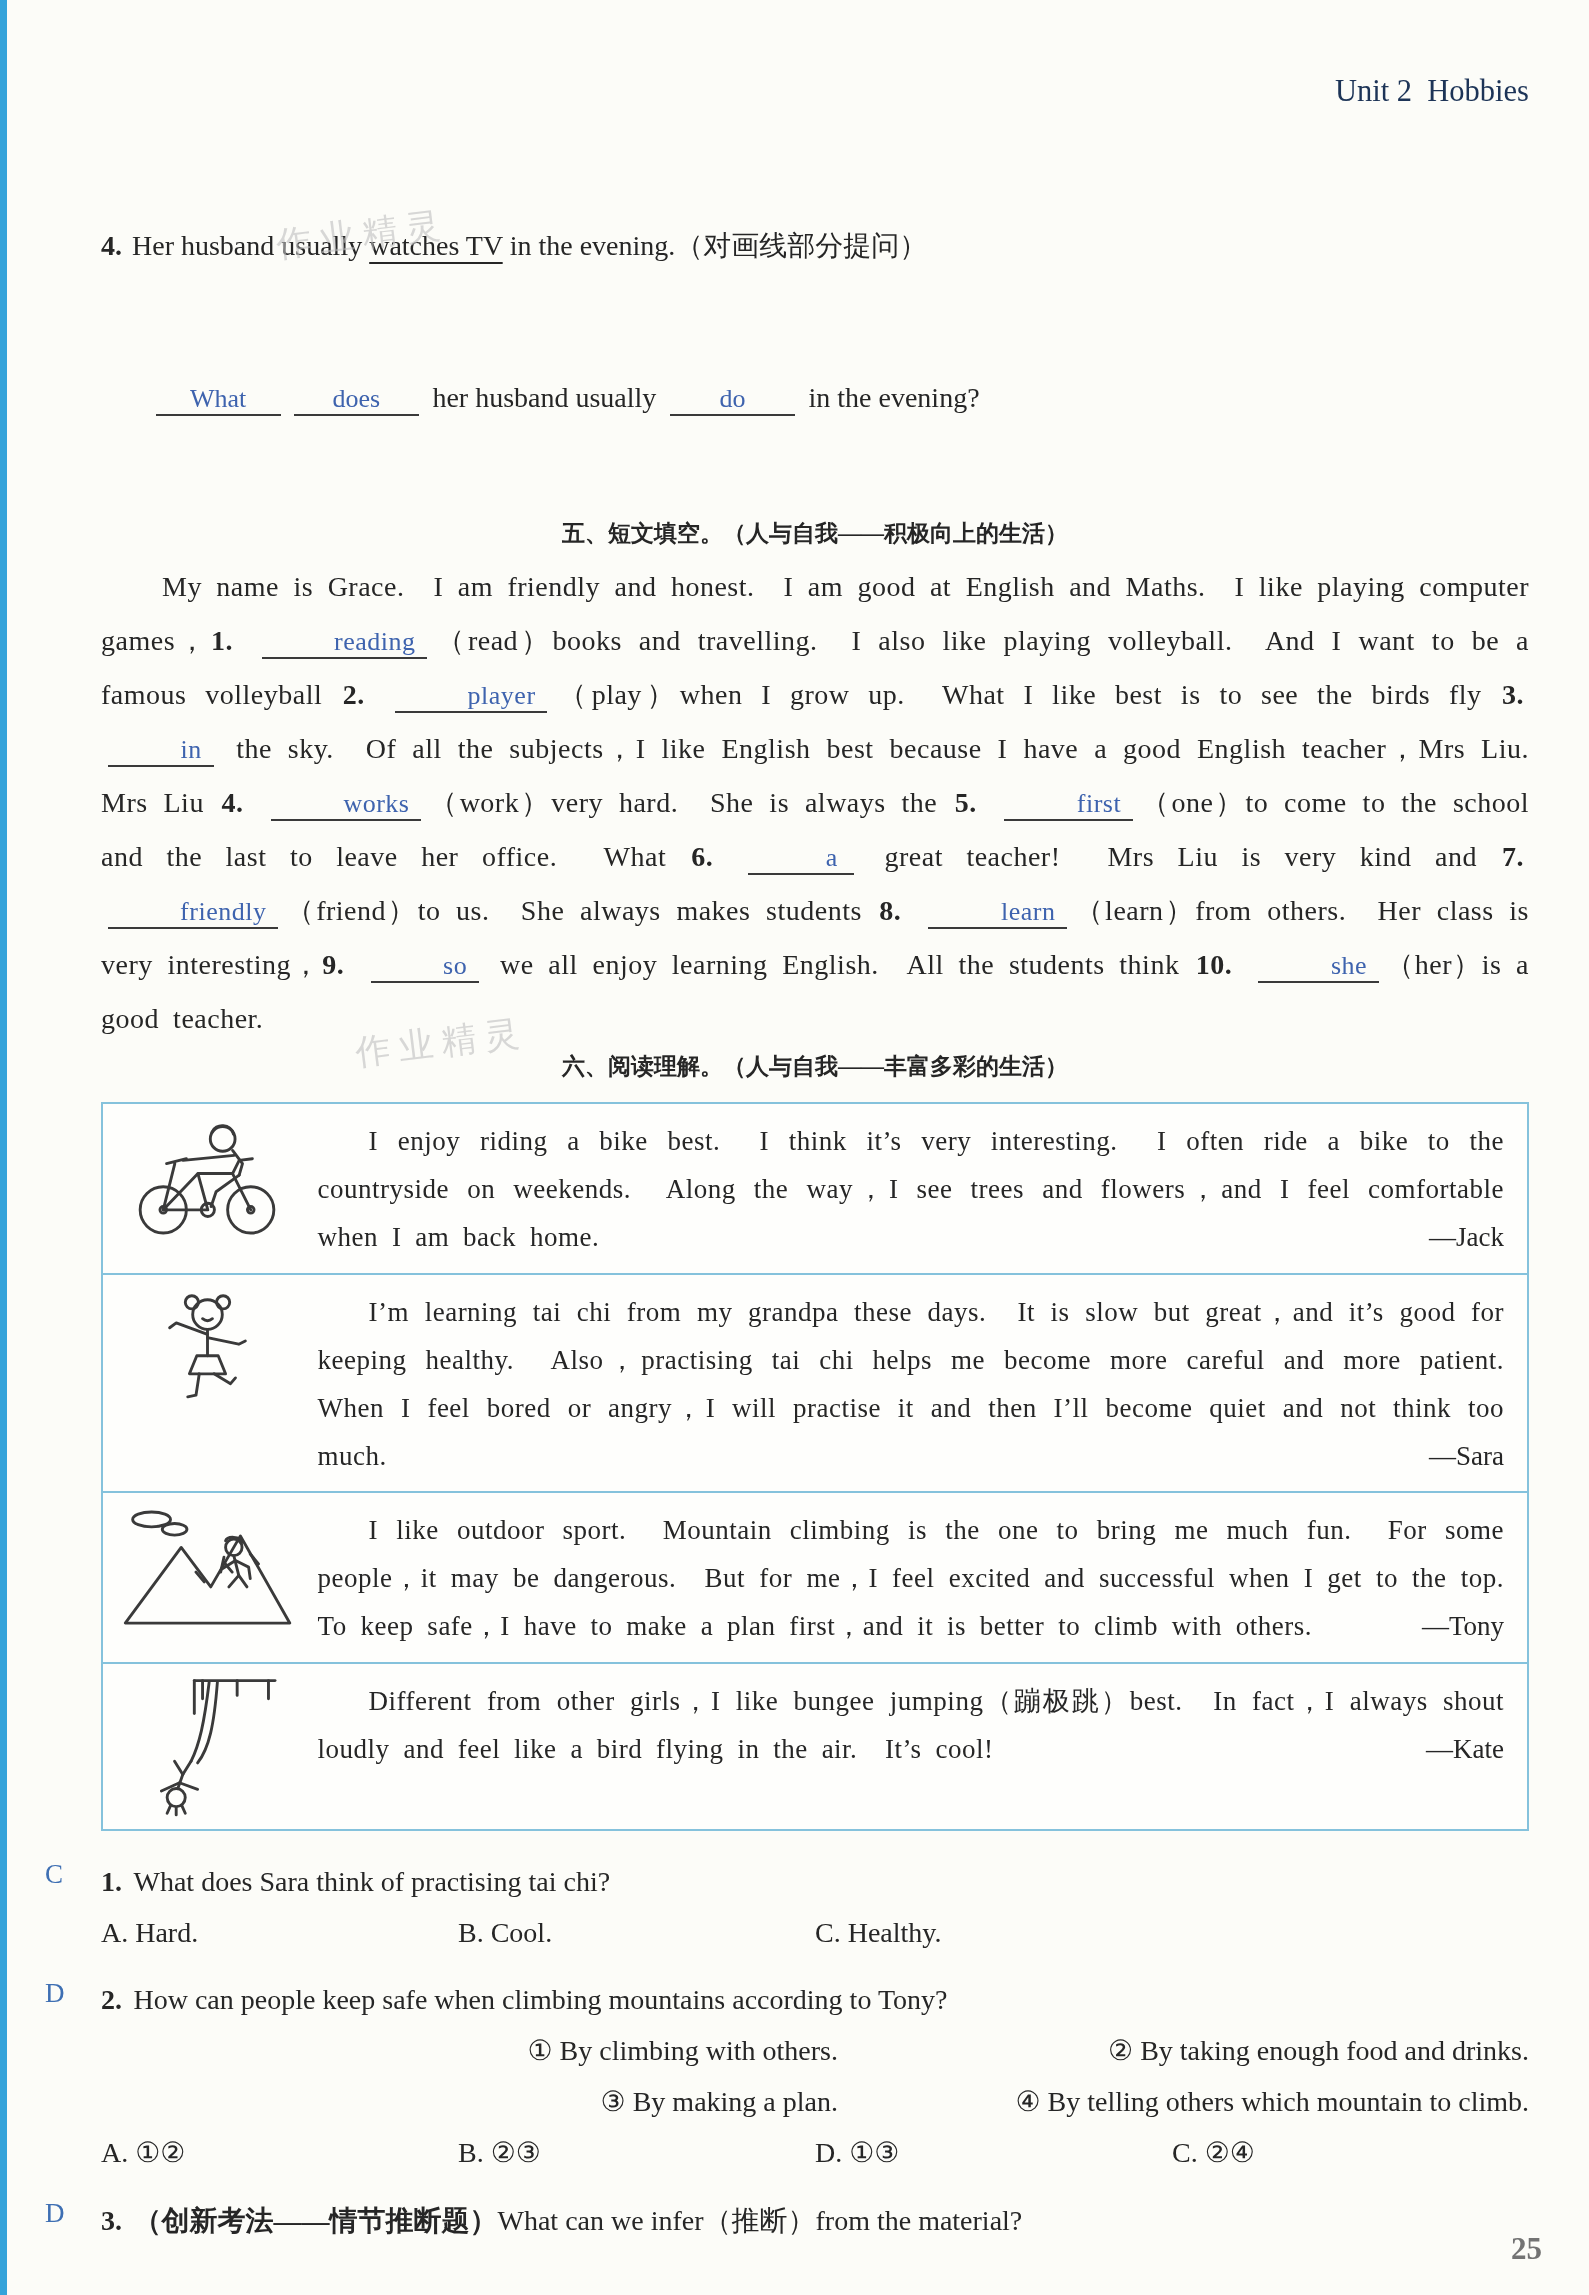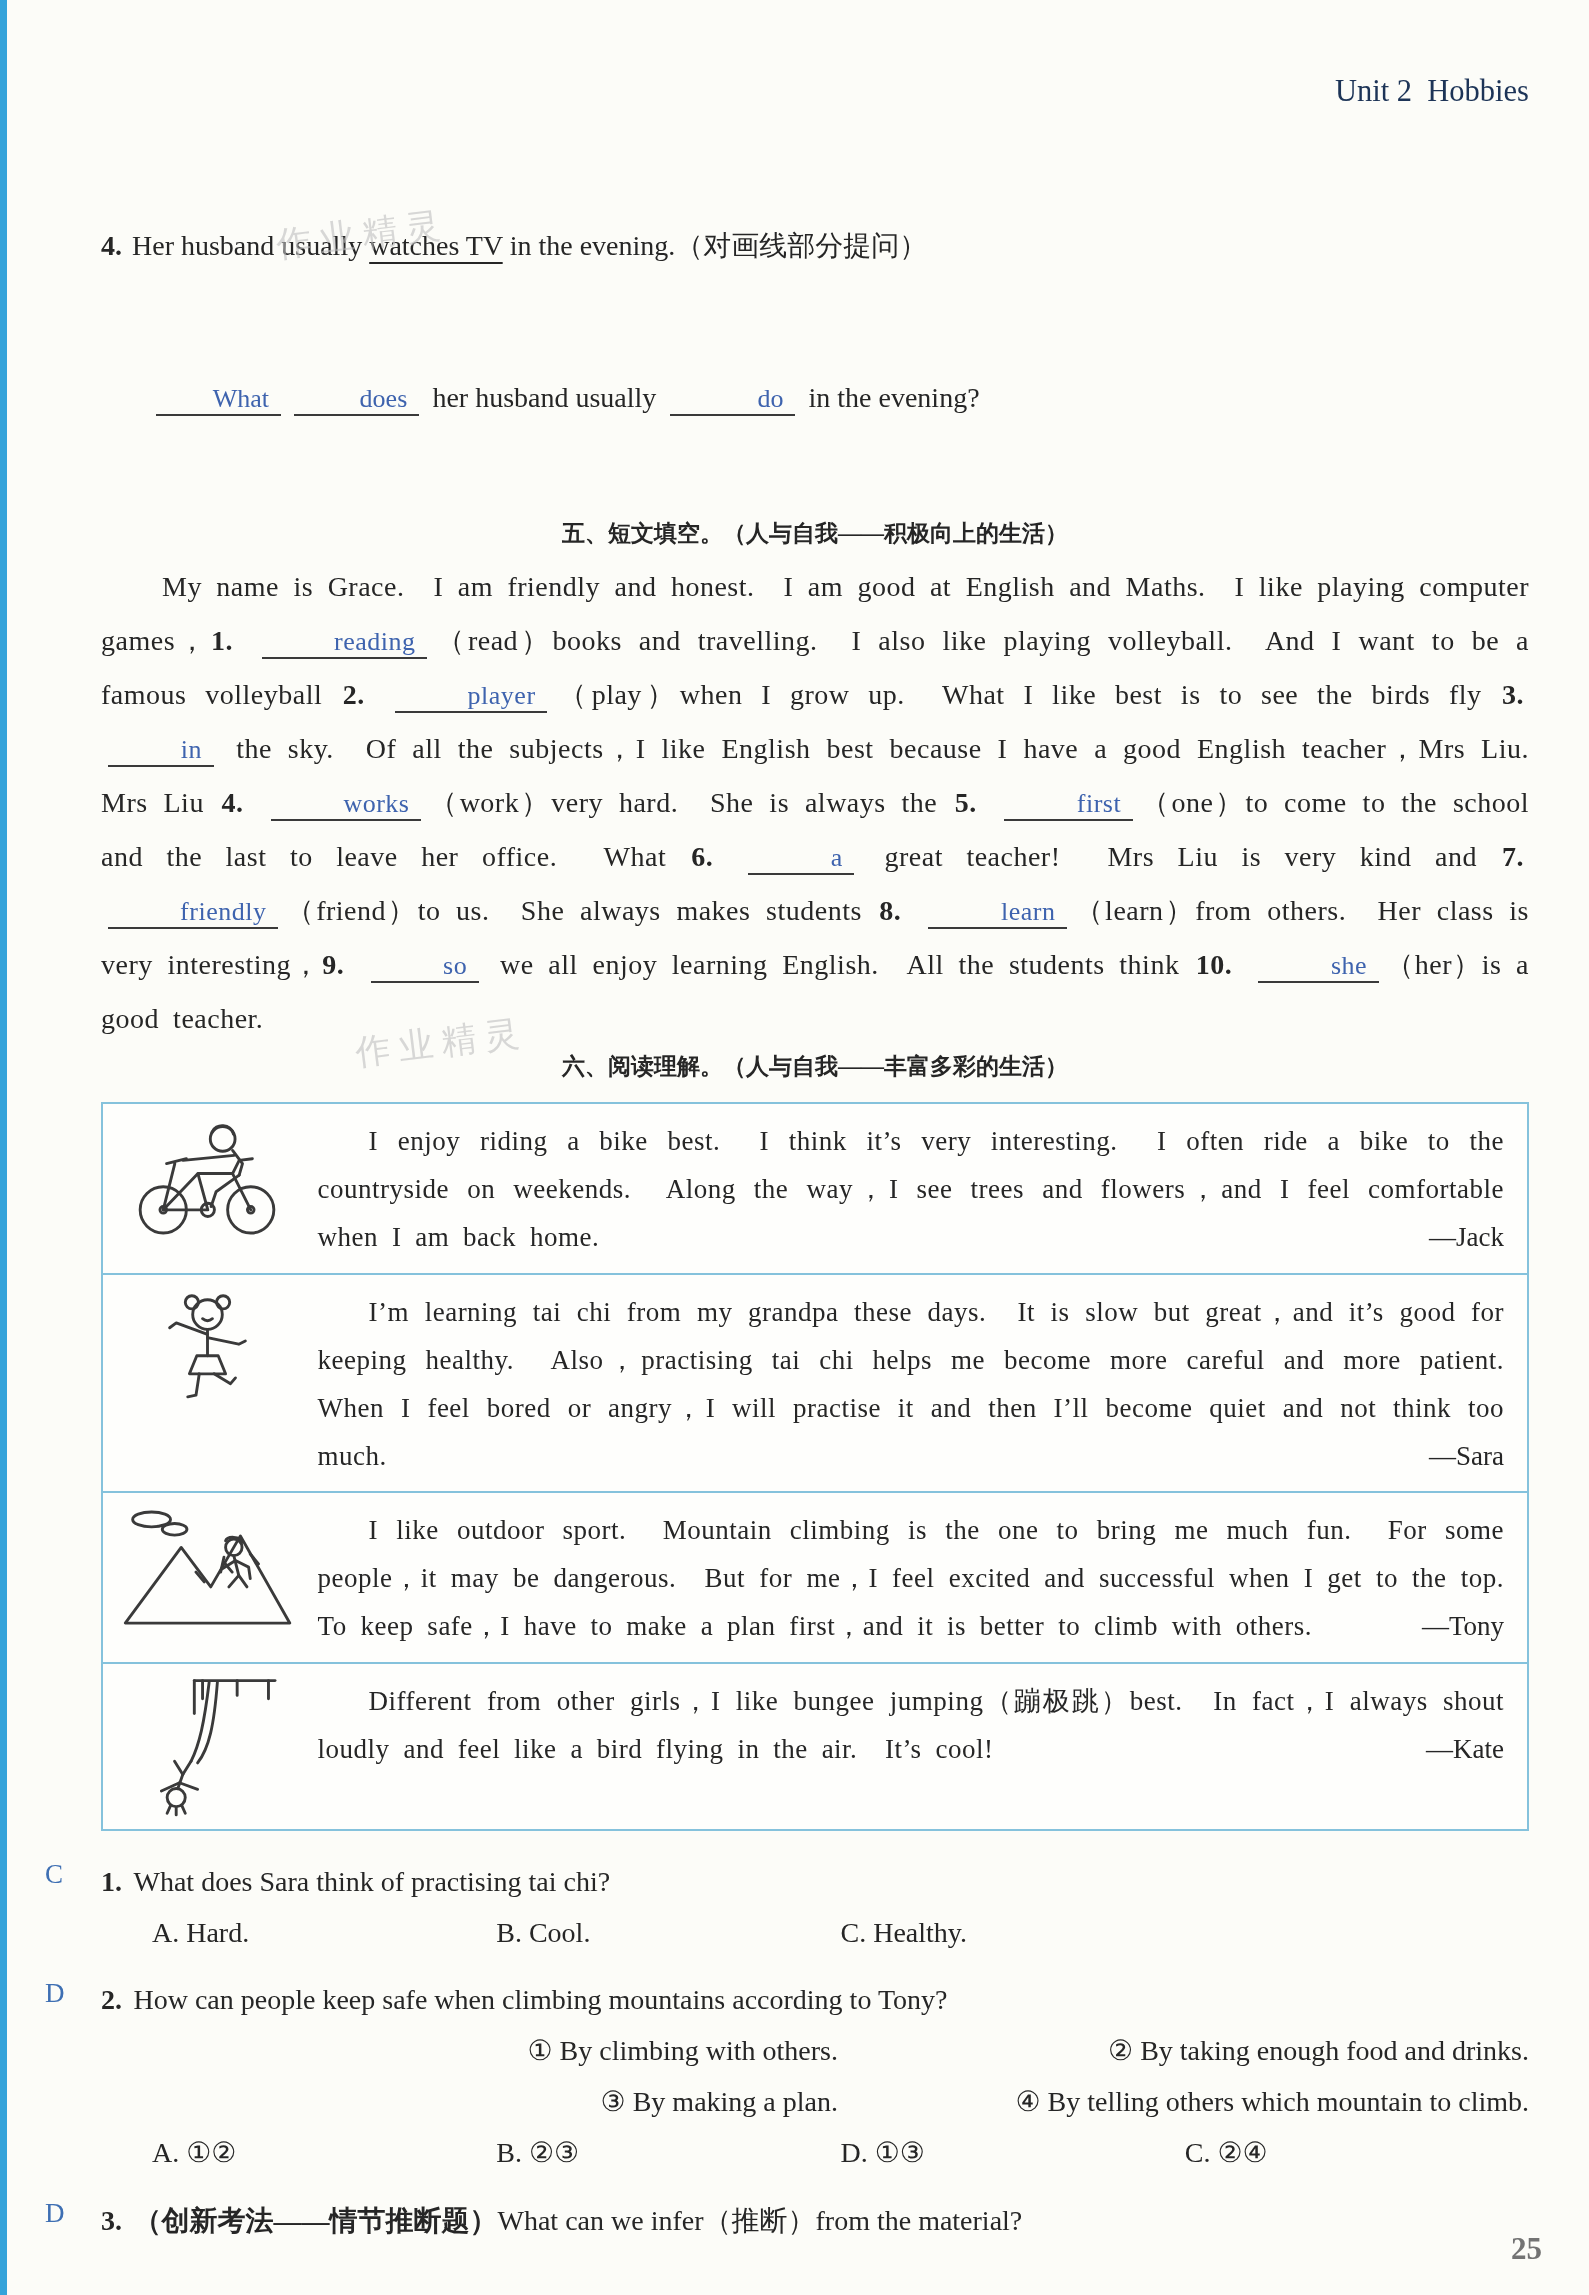--- a/index.html
+++ b/index.html
@@ -12,21 +12,21 @@
   .edge-bar{position:absolute;left:0;top:0;width:6.6px;height:100%;background:#35a3da;}
   .page{height:100%;padding:74px 61px 0 101px;}
   .page-header{text-align:right;font-size:30.5px;font-weight:normal;color:#1d3457;white-space:pre;}
 
   .q4-block{margin-top:28px;font-size:28px;line-height:1.55;white-space:pre-wrap;}
   .qno{margin-right:10px;font-weight:bold;}
   .underlined{text-decoration:underline;text-decoration-thickness:1.6px;text-underline-offset:6.6px;}
   .q4-answer{margin-top:15px;margin-left:48px;line-height:2.05;white-space:pre-wrap;}
 
   .blank{display:inline-block;min-width:106px;margin:0 6.6px;padding:0 11.5px;
-         border-bottom:2.1px solid #3a3a3a;text-align:right;line-height:1.15;}
+         border-bottom:2.1px solid #3a3a3a;text-align:center;line-height:1.15;}
   .blank.wide{min-width:125px;}
   .ans{color:#3e63ae;font-size:26px;}
 
   .section-title{margin-top:4px;font-size:23px;font-weight:bold;line-height:1.5;text-align:center;}
 
   .passage{margin-top:8.2px;font-size:28px;line-height:54px;text-align:justify;
            text-indent:61px;white-space:pre-wrap;word-spacing:6.6px;letter-spacing:0.5px;}
   .pnum{font-weight:bold;margin:0 5px 0 1.6px;}
 
   .reading-table{margin-top:18px;border:2.1px solid #85c2dc;background:#fefefc;}
@@ -37,21 +37,21 @@
   .bubble{text-align:justify;text-indent:51px;white-space:pre-wrap;word-spacing:6.6px;letter-spacing:0.5px;}
   .author{float:right;text-indent:0;word-spacing:normal;letter-spacing:normal;}
 
   .questions{margin-top:25px;font-size:28px;}
   .question{position:relative;margin-top:16.5px;}
   .question:first-child{margin-top:0;}
   .margin-letter{position:absolute;left:-56px;top:3.3px;color:#3e6fb3;font-size:27px;}
   .q-head{line-height:51px;white-space:pre-wrap;}
   .q-head .qnum{font-weight:bold;margin-right:11.5px;}
   .q-head b{font-weight:bold;}
-  .opts-grid{display:grid;grid-template-columns:repeat(4,1fr);margin-left:51px;line-height:51px;}
+  .opts-grid{display:grid;grid-template-columns:repeat(4,1fr);line-height:51px;}
   .sub-grid{display:grid;grid-template-columns:686px 1fr;margin-left:51px;line-height:51px;text-align:right;}
 
   .page-number{position:absolute;right:48px;bottom:28px;font-size:31px;font-weight:bold;color:#737373;}
 
   .watermark{position:absolute;color:#c0c0c0;opacity:.6;font-size:35px;letter-spacing:8.2px;
              transform:rotate(-7deg);font-family:"DejaVu Sans",sans-serif;pointer-events:none;}
   .wm1{left:276px;top:211px;}
   .wm2{left:355px;top:1019px;}
   svg{display:block;}
 </style>

